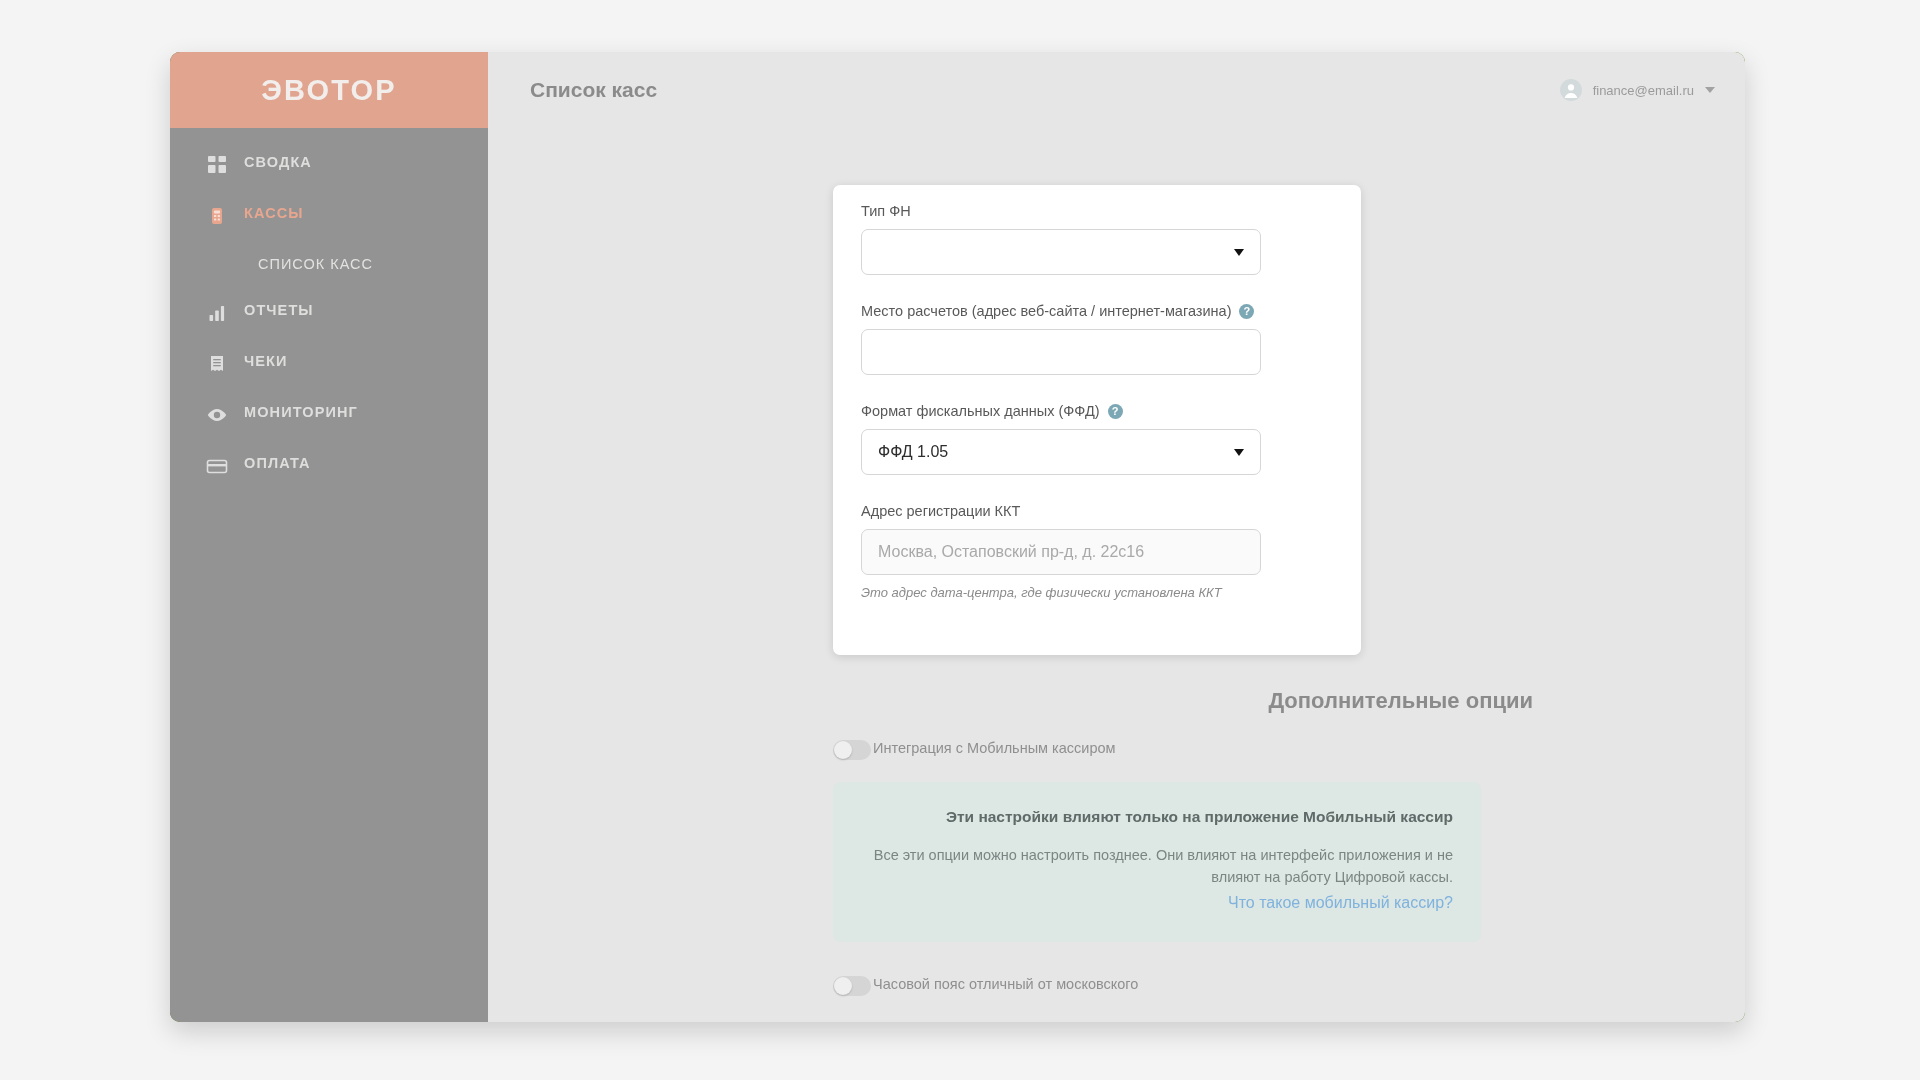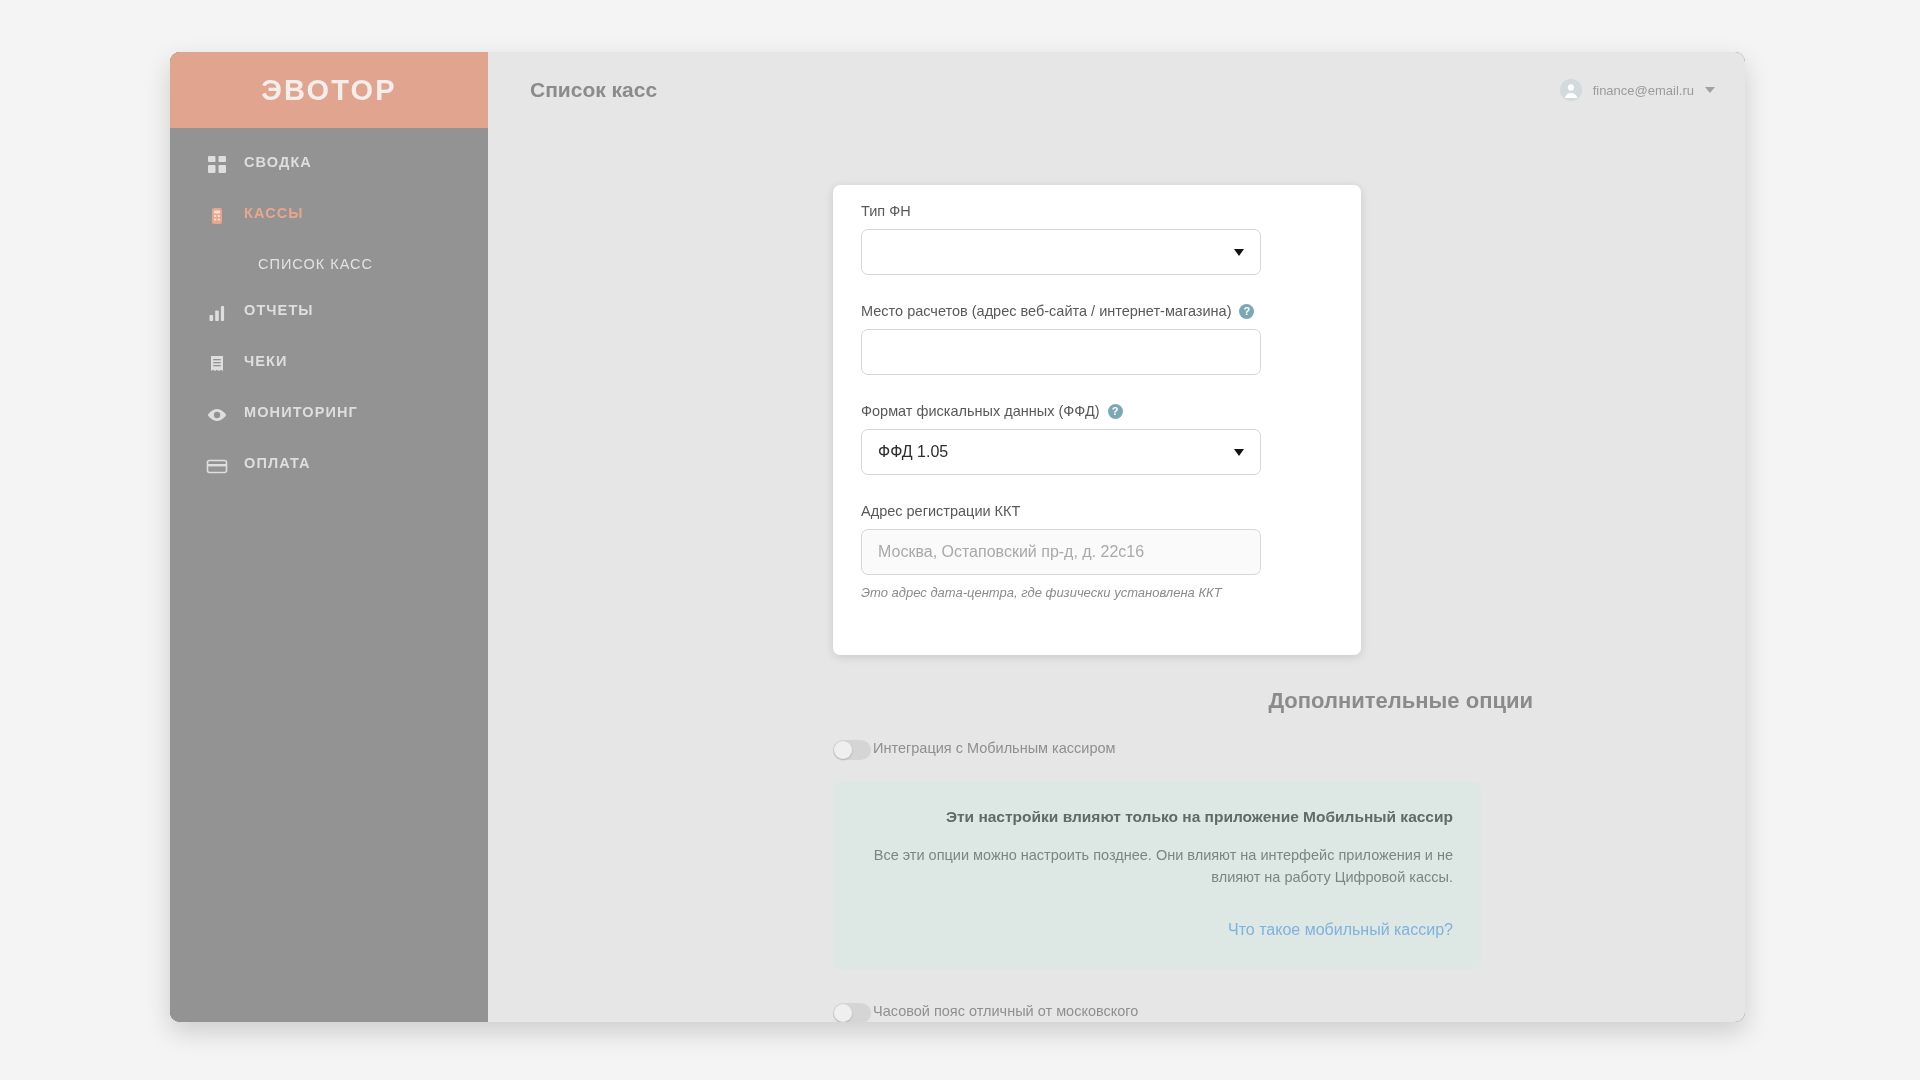--- a/index.html
+++ b/index.html
@@ -248,21 +248,21 @@
     color: #5f6b68;
     font-size: 15.5px;
     font-weight: 700;
     margin-bottom: 18px;
   }
   .notice-body {
     color: #7b8683;
     font-size: 14.5px;
     line-height: 1.55;
     max-width: 598px;
-    margin-bottom: 32px;
+    margin-bottom: 5px;
   }
   .notice-link {
     color: #7fb2dd;
     font-size: 16px;
     text-decoration: none;
     cursor: pointer;
   }
 </style>
 </head>
 <body>

